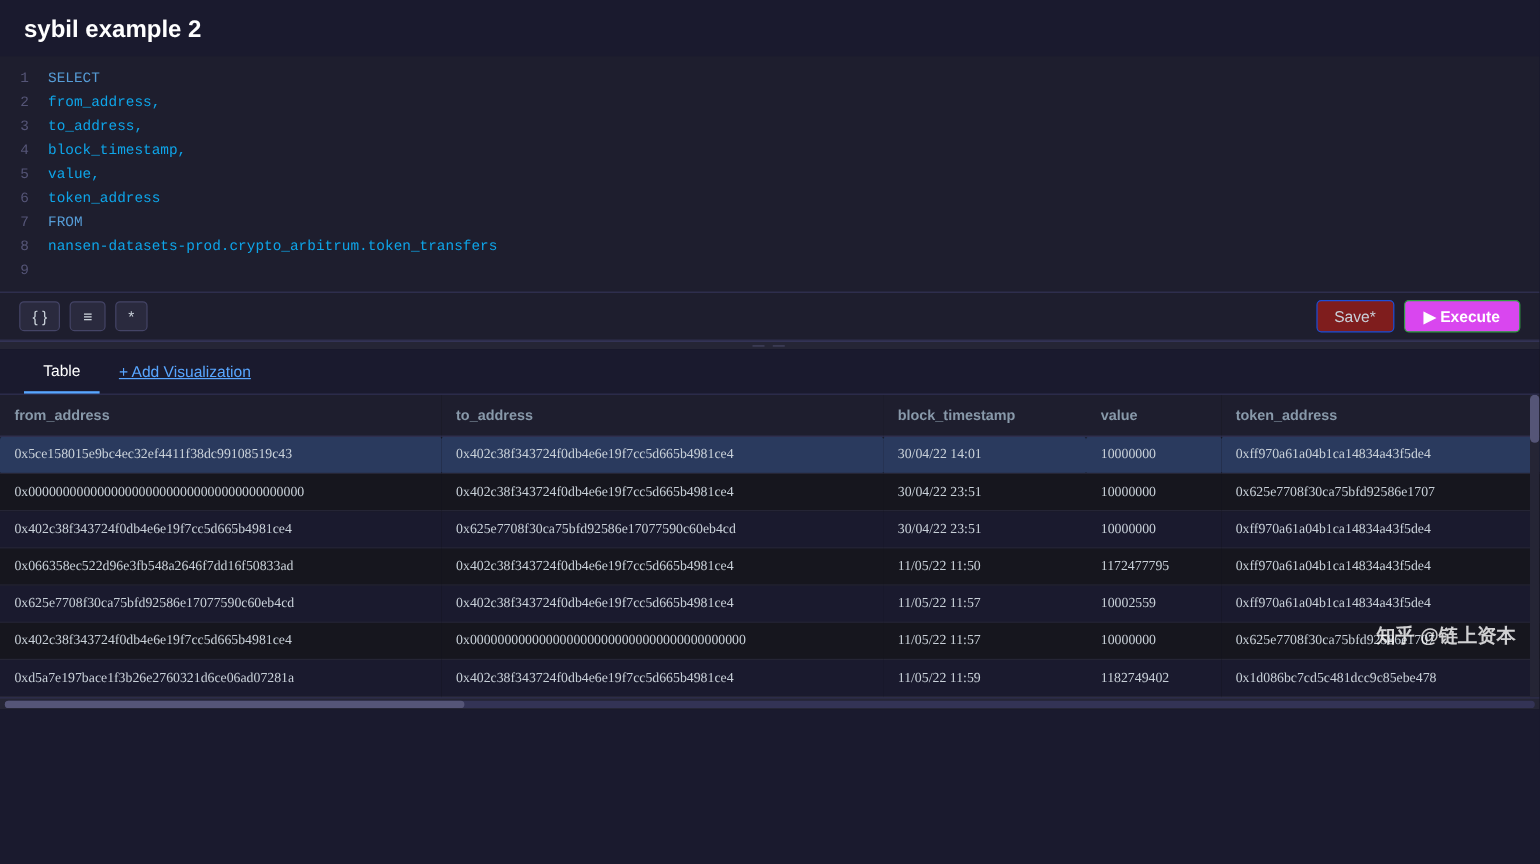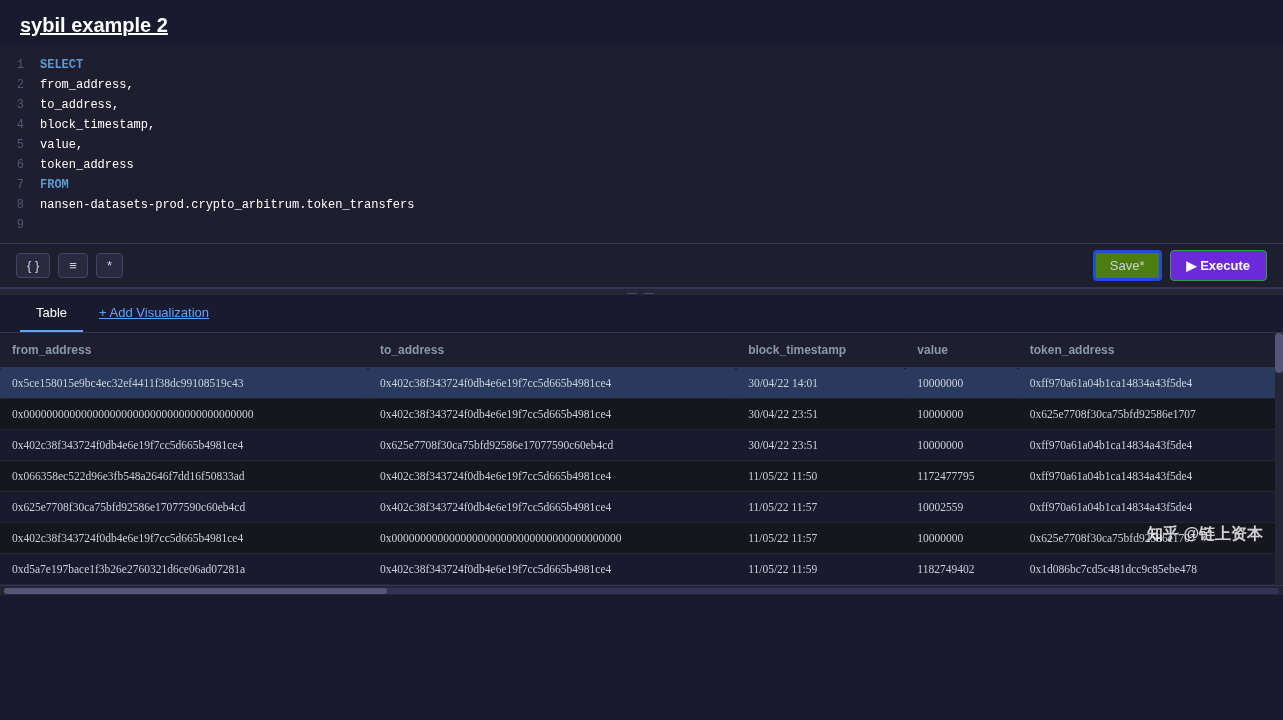--- a/index.html
+++ b/index.html
@@ -10,21 +10,20 @@
       font-size: 13px;
       height: 720px;
       overflow: hidden;
     }
 
     .page-title {
       color: #ffffff;
       font-size: 20px;
       font-weight: bold;
       padding: 14px 20px 10px;
-      text-decoration: underline;
     }
 
     .editor-section {
       background: #1e1e2e;
       border-bottom: 1px solid #333355;
       position: relative;
     }
 
     .code-area {
       padding: 8px 0;
@@ -42,24 +41,24 @@
     .line-num {
       color: #555577;
       width: 40px;
       text-align: right;
       padding-right: 16px;
       user-select: none;
       flex-shrink: 0;
     }
 
     .code-text {
-      color: #ffffff;
-    }
-
-    .kw { color: #569cd6; font-weight: bold; }
+      color: #0ea5e9;
+    }
+
+    .kw { color: #569cd6; }
     .str { color: #ce9178; }
 
     .toolbar {
       display: flex;
       align-items: center;
       padding: 6px 16px;
       background: #1e1e2e;
       border-top: 1px solid #333355;
       border-bottom: 1px solid #333355;
       gap: 8px;
@@ -75,31 +74,31 @@
       font-size: 13px;
     }
 
     .toolbar-right {
       margin-left: auto;
       display: flex;
       gap: 8px;
     }
 
     .save-btn {
-      background: #4d7c0f;
-      border: 3px solid #1d4ed8;
+      background: #7f1d1d;
+      border: 1px solid #1d4ed8;
       color: #c9d1d9;
       padding: 5px 14px;
       border-radius: 4px;
       cursor: pointer;
       font-size: 13px;
     }
 
     .execute-btn {
-      background: #6d28d9;
+      background: #d946ef;
       border: 1px solid #2ea043;
       color: #ffffff;
       padding: 5px 16px;
       border-radius: 4px;
       cursor: pointer;
       font-size: 13px;
       font-weight: 600;
     }
 
     .execute-btn::before {
@@ -121,20 +120,21 @@
       letter-spacing: 2px;
     }
 
     .results-section {
       background: #16161e;
       flex: 1;
     }
 
     .tabs-bar {
       display: flex;
+      align-items: center;
       border-bottom: 1px solid #333355;
       padding: 0 20px;
       background: #1a1a2e;
     }
 
     .tab {
       padding: 10px 16px;
       cursor: pointer;
       color: #8899aa;
       border-bottom: 2px solid transparent;

